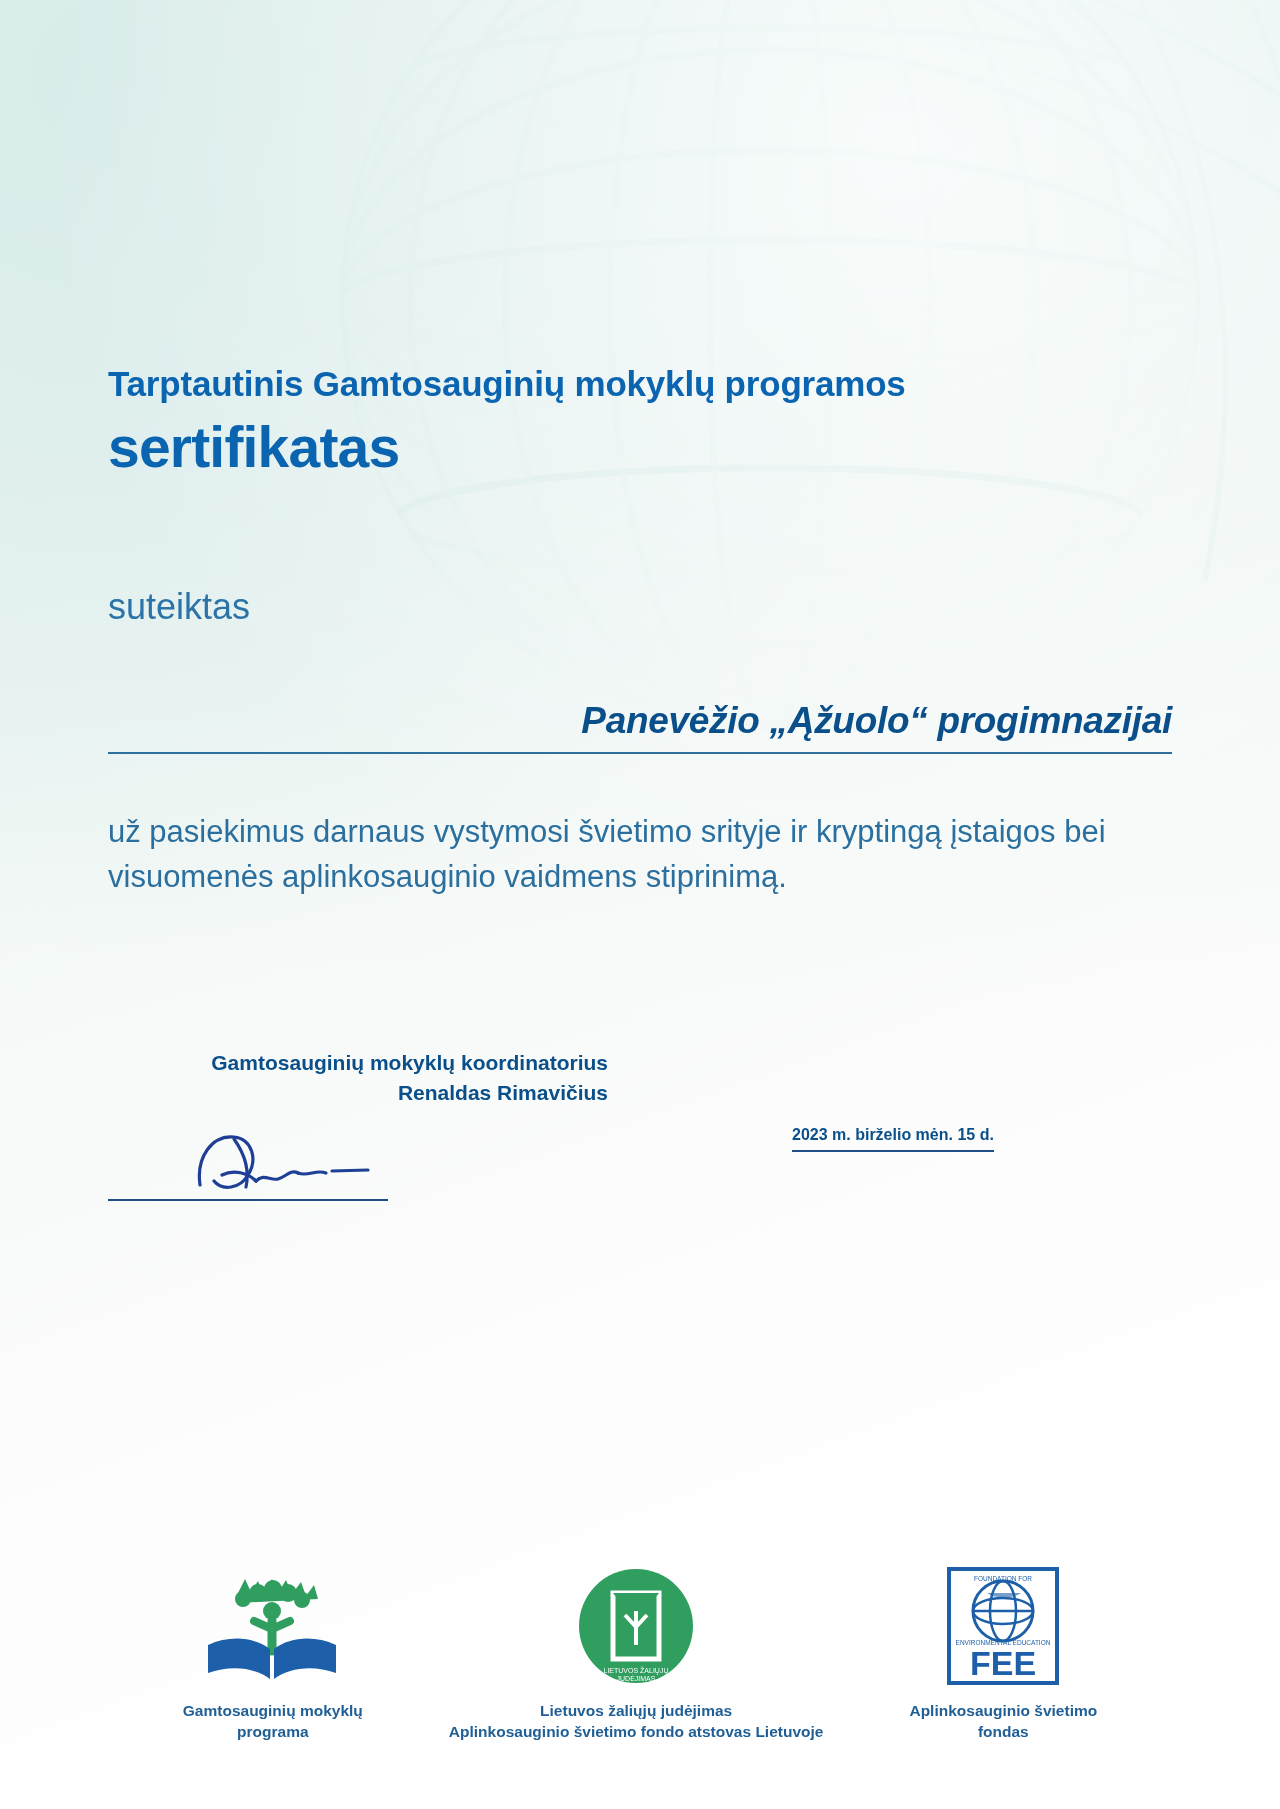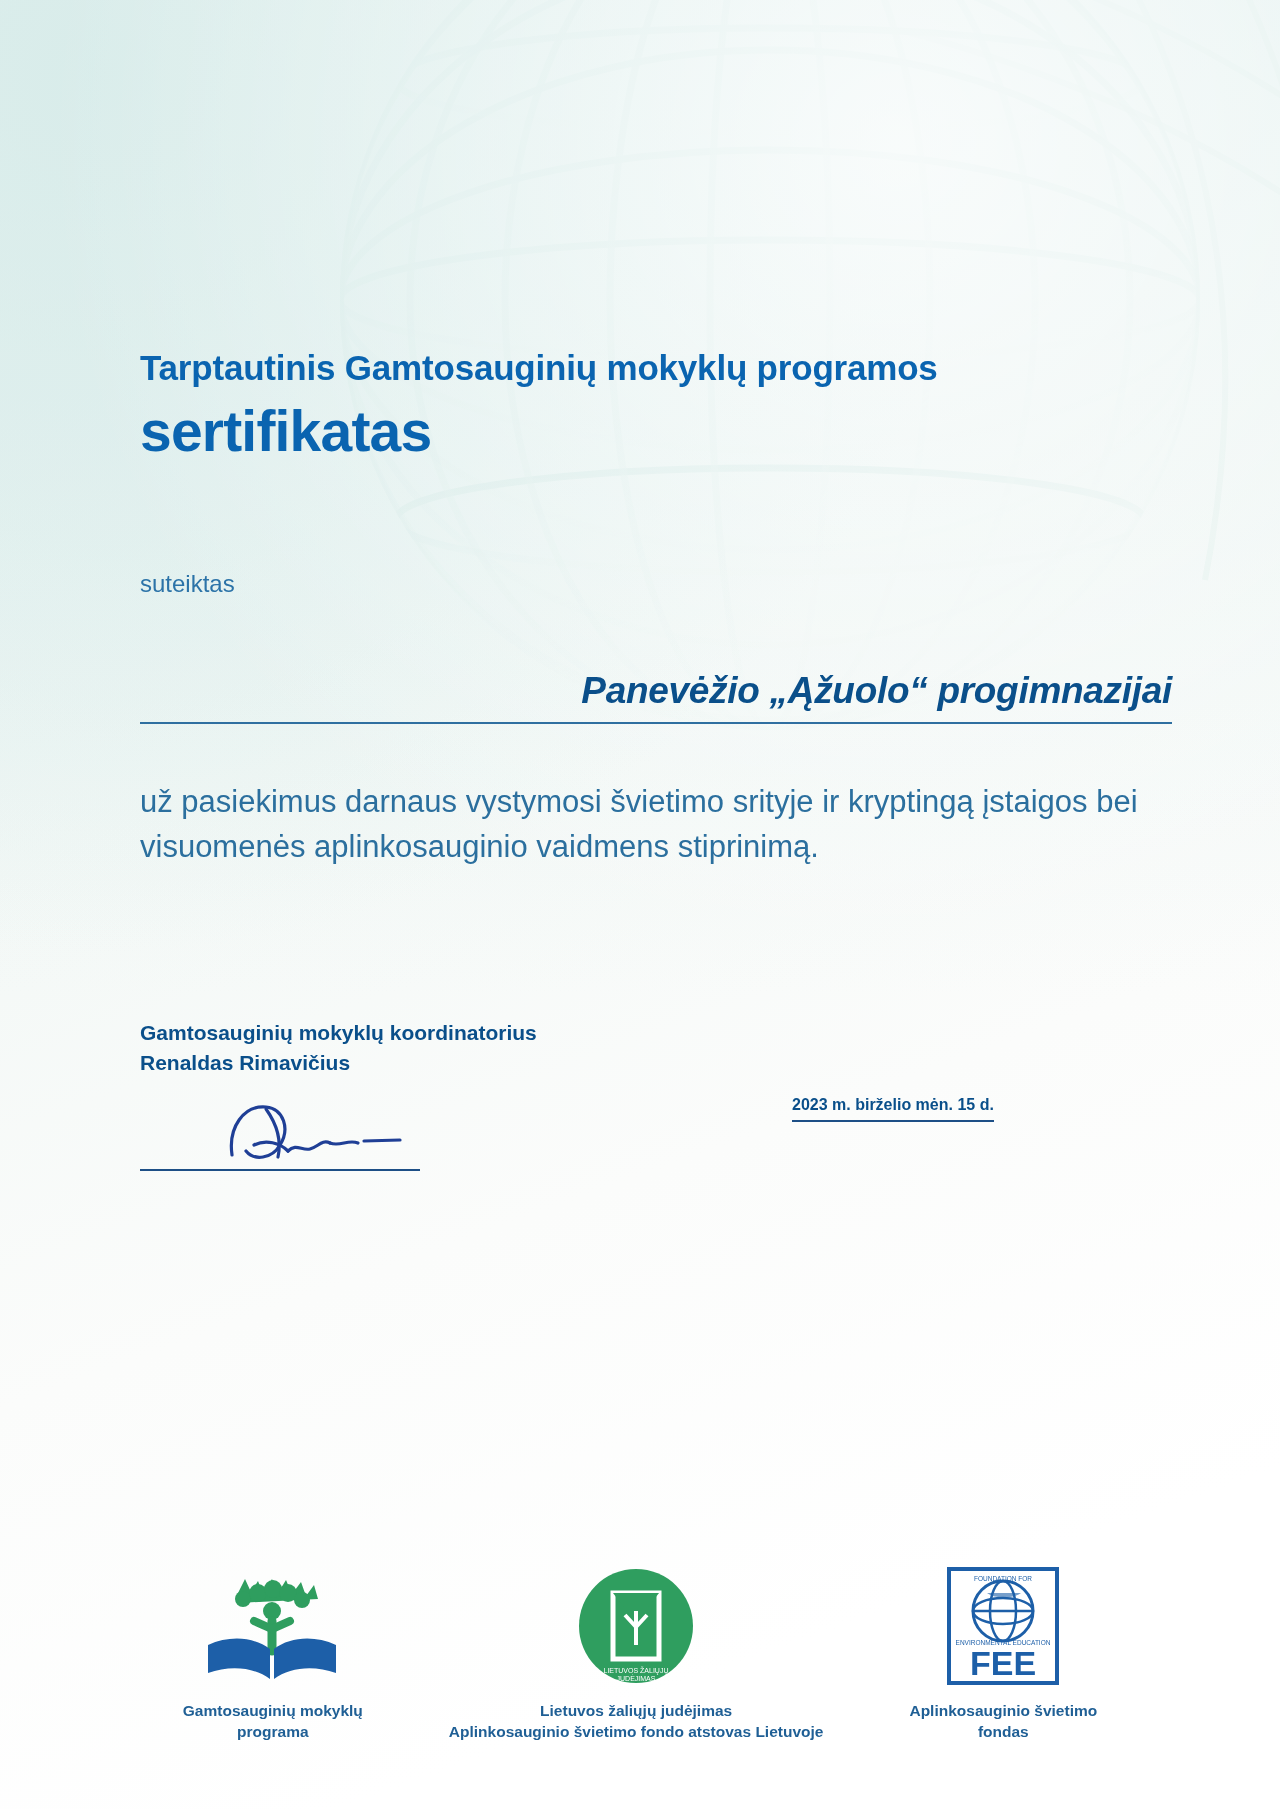--- a/index.html
+++ b/index.html
@@ -42,22 +42,21 @@
       radial-gradient(circle at 70% 8%, rgba(255,255,255,0.75) 0%, rgba(255,255,255,0) 45%),
       radial-gradient(circle at 8% 4%, rgba(214,235,233,0.85) 0%, rgba(214,235,233,0) 42%),
       linear-gradient(to bottom, rgba(223,239,237,0.55) 0%, rgba(255,255,255,0) 55%);
     pointer-events: none;
   }
 
   
   .content {
     position: relative;
     z-index: 3;
-    padding: 0 108px;
-    margin-left: 32px;
+    padding: 16px 108px;
   }
 
   .title-line1 {
     margin: 0;
     padding-top: 348px;
     font-size: 35px;
     font-weight: bold;
     color: #0a64b0;
     letter-spacing: -0.2px;
     line-height: 1.15;
@@ -66,21 +65,21 @@
     margin: 14px 0 0 0;
     font-size: 57px;
     font-weight: bold;
     color: #0a64b0;
     letter-spacing: -0.8px;
     line-height: 1.05;
   }
 
   .awarded-to {
     margin: 108px 0 0 0;
-    font-size: 24px;
+    font-size: 36px;
     color: #2c73a8;
     font-weight: 400;
   }
 
   .recipient-block {
     margin: 72px 0 0 0;
     text-align: right;
     border-bottom: 2px solid #2f6fa0;
     padding-bottom: 10px;
   }
@@ -108,20 +107,21 @@
   }
   .sig-left { width: 500px; }
   .sig-right { width: 380px; }
 
   .sig-label {
     font-size: 21px;
     font-weight: bold;
     color: #0a4f8a;
     line-height: 1.45;
     margin: 0;
+    text-align: right;
   }
 
   .sig-line-wrap {
     position: relative;
     height: 92px;
   }
   .sig-line {
     position: absolute;
     bottom: 0;
     left: 0;

